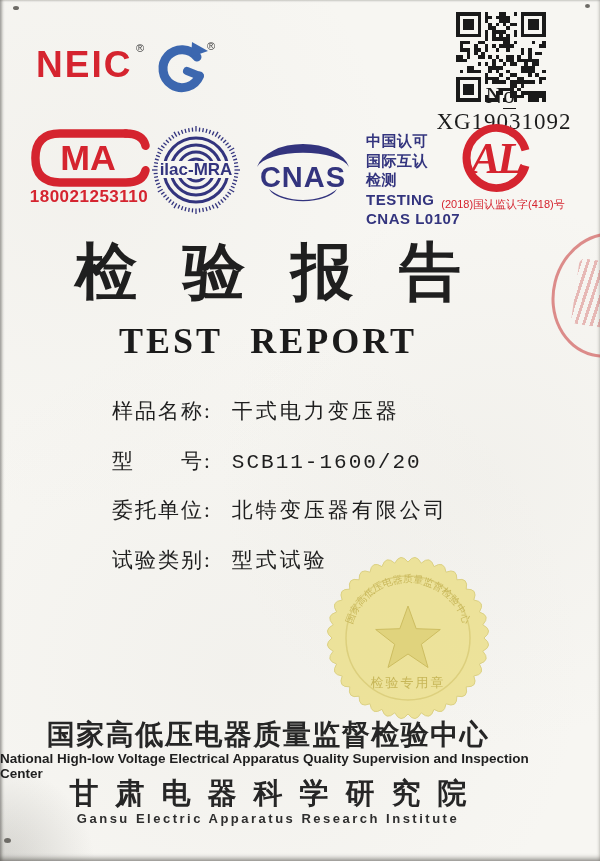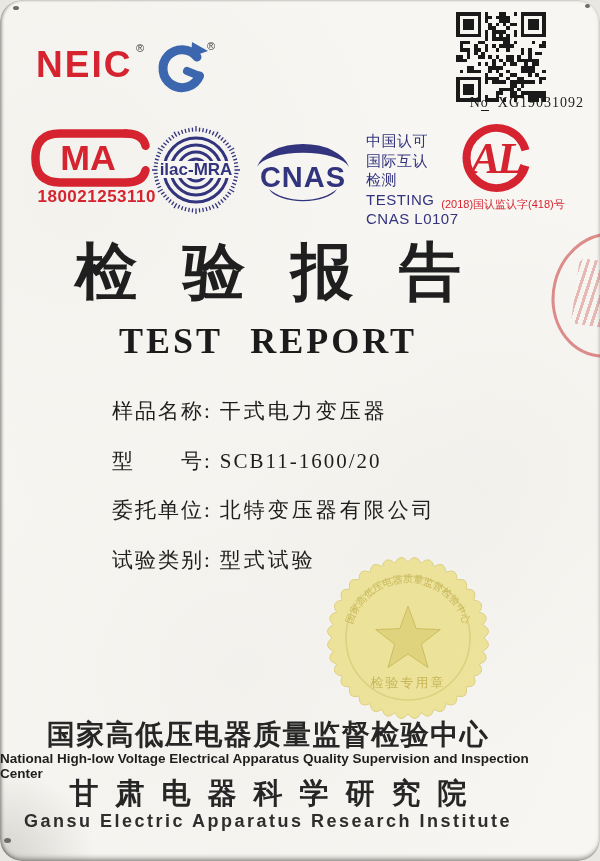--- a/index.html
+++ b/index.html
@@ -10,75 +10,74 @@
       radial-gradient(circle at 12% 22%, rgba(205,202,194,.10), transparent 38%),
       radial-gradient(circle at 82% 55%, rgba(205,202,194,.12), transparent 40%),
       radial-gradient(circle at 40% 78%, rgba(200,197,190,.10), transparent 45%),
       radial-gradient(circle at 0% 100%, rgba(120,118,112,.28), transparent 9%),
       #f7f6f2;
     box-shadow:
       inset 3px 0 3px -1px rgba(70,68,64,.45),
       inset 0 -5px 4px -2px rgba(95,93,88,.55),
       inset -2px 0 3px -1px rgba(140,138,132,.35),
       inset 0 2px 2px -1px rgba(150,148,142,.30);
-    border-radius: 22px;
   }
   .abs{position:absolute;}
   .speck{position:absolute;background:#6d6b66;border-radius:50%;}
 
   
   #neic-logo{left:36px;top:46px;font-family:"Liberation Sans","DejaVu Sans",sans-serif;
     font-weight:bold;font-size:37px;color:#d5242f;letter-spacing:2px;line-height:1;}
   .reg-mark{font-family:"Liberation Sans",sans-serif;font-size:11px;color:#3a3a3a;}
   #neic-reg{left:136px;top:42px;}
   #gb-reg{left:207px;top:40px;}
 
   
   #qr-block{left:456px;top:12px;width:90px;height:90px;}
-  #serial{left:424px;top:95px;width:160px;text-align:right;font-size:14px;color:#1c1c1c;letter-spacing:1px;}
+  #serial{left:424px;top:83px;width:160px;text-align:center;font-size:23px;color:#1c1c1c;letter-spacing:1px;}
   #serial .u{border-bottom:1.5px solid #1c1c1c;}
 
   
-  #cma-number{left:22px;top:187px;width:134px;text-align:right;color:#d5242f;
+  #cma-number{left:22px;top:187px;width:134px;text-align:center;color:#d5242f;
     font-family:"Liberation Sans",sans-serif;font-weight:bold;font-size:17px;letter-spacing:.5px;}
   #accred-text{left:366px;top:131px;color:#33347e;font-family:"Liberation Sans","DejaVu Sans",sans-serif;
-    font-weight:normal;font-size:15px;line-height:19.5px;letter-spacing:.5px;}
+    font-weight:bold;font-size:15px;line-height:19.5px;letter-spacing:.5px;}
   #cal-approval{left:438px;top:197px;width:130px;text-align:center;color:#d5242f;
     font-family:"Liberation Sans",sans-serif;font-weight:normal;font-size:11px;letter-spacing:0;}
 
   
   #red-stamp{left:552px;top:232px;width:104px;height:120px;border-radius:50%;
     border:3px solid rgba(198,52,52,.55);transform:rotate(14deg);display:flex;align-items:center;justify-content:center;}
   #red-stamp .stripes{width:62%;height:55%;border-radius:6px;transform:rotate(-6deg);
     background:repeating-linear-gradient(100deg, rgba(195,45,45,.30) 0 3px, transparent 3px 7.5px);}
 
   
   .center-row{left:0;width:536px;display:flex;justify-content:center;}
   #title-cn{top:236px;}
   #title-cn span{font-family:"Liberation Sans","DejaVu Sans",sans-serif;font-weight:bold;
     font-size:62px;color:#1f1f1f;letter-spacing:46px;margin-right:-46px;line-height:1.15;}
   #title-en{top:320px;}
   #title-en span{font-weight:bold;font-size:36px;color:#1b1b1b;letter-spacing:3px;word-spacing:16px;}
 
   
   .field-row{position:absolute;left:112px;font-size:21px;color:#1e1e1e;white-space:nowrap;}
   .field-label{letter-spacing:2px;text-align:center;}
-  .field-value{margin-left:8px;letter-spacing:3px;}
+  .field-value{margin-left:20px;letter-spacing:3px;}
 
   
   #footer-cn{top:716px;}
   #footer-cn span{font-family:"Liberation Sans","DejaVu Sans",sans-serif;font-weight:600;
     font-size:28px;color:#262626;letter-spacing:1.5px;}
   #footer-en{top:751px;}
   #footer-en span{font-family:"Liberation Sans",sans-serif;font-weight:600;font-size:13.5px;color:#1f1f1f;}
   #inst-cn{top:774px;}
   #inst-cn span{font-family:"Liberation Sans","DejaVu Sans",sans-serif;font-weight:600;
     font-size:29px;color:#262626;letter-spacing:17px;margin-right:-17px;}
   #inst-en{top:811px;}
-  #inst-en span{font-family:"Liberation Sans",sans-serif;font-weight:bold;font-size:18px;
+  #inst-en span{font-family:"Liberation Sans",sans-serif;font-weight:bold;font-size:13px;
     color:#2e2e2e;letter-spacing:2.5px;}
 </style>
 </head>
 <body>
 
 <div id="page">
 
   <div class="speck" style="left:13px;top:6px;width:6px;height:4px;"></div>
   <div class="speck" style="left:585px;top:4px;width:5px;height:4px;"></div>
   <div class="speck" style="left:4px;top:838px;width:7px;height:5px;"></div>
@@ -522,21 +521,21 @@
     <span>检验报告</span>
   </div>
   <div class="abs center-row" id="title-en">
     <span>TEST REPORT</span>
   </div>
 
   <div class="field-row" style="top:397px;">
     <span class="field-label">样品名称:</span><span class="field-value">干式电力变压器</span>
   </div>
   <div class="field-row" style="top:447px;">
-    <span class="field-label">型　　号:</span><span class="field-value" style="letter-spacing:2px;">SCB11-1600/20</span>
+    <span class="field-label">型　　号:</span><span class="field-value" style="letter-spacing:2px;font-family:Liberation Mono, monospace;">SCB11-1600/20</span>
   </div>
   <div class="field-row" style="top:496px;">
     <span class="field-label">委托单位:</span><span class="field-value">北特变压器有限公司</span>
   </div>
   <div class="field-row" style="top:546px;">
     <span class="field-label">试验类别:</span><span class="field-value">型式试验</span>
   </div>
 
   <svg class="abs" style="left:318px;top:548px;" width="180" height="180" viewBox="0 0 180 180">
     <path id="seal-scallop" fill="#ebe193" fill-opacity="0.92" stroke="#dcd184" stroke-width="1" d="M166.0 90.0 Q175.7 97.5 164.8 103.2 Q173.1 112.3 161.4 116.0 Q167.9 126.3 155.8 128.0 Q160.4 139.3 148.2 138.9 Q150.8 150.8 138.9 148.2 Q139.3 160.4 128.0 155.8 Q126.3 167.9 116.0 161.4 Q112.3 173.1 103.2 164.8 Q97.5 175.7 90.0 166.0 Q82.5 175.7 76.8 164.8 Q67.7 173.1 64.0 161.4 Q53.7 167.9 52.0 155.8 Q40.7 160.4 41.1 148.2 Q29.2 150.8 31.8 138.9 Q19.6 139.3 24.2 128.0 Q12.1 126.3 18.6 116.0 Q6.9 112.3 15.2 103.2 Q4.3 97.5 14.0 90.0 Q4.3 82.5 15.2 76.8 Q6.9 67.7 18.6 64.0 Q12.1 53.7 24.2 52.0 Q19.6 40.7 31.8 41.1 Q29.2 29.2 41.1 31.8 Q40.7 19.6 52.0 24.2 Q53.7 12.1 64.0 18.6 Q67.7 6.9 76.8 15.2 Q82.5 4.3 90.0 14.0 Q97.5 4.3 103.2 15.2 Q112.3 6.9 116.0 18.6 Q126.3 12.1 128.0 24.2 Q139.3 19.6 138.9 31.8 Q150.8 29.2 148.2 41.1 Q160.4 40.7 155.8 52.0 Q167.9 53.7 161.4 64.0 Q173.1 67.7 164.8 76.8 Q175.7 82.5 166.0 90.0Z"></path>

